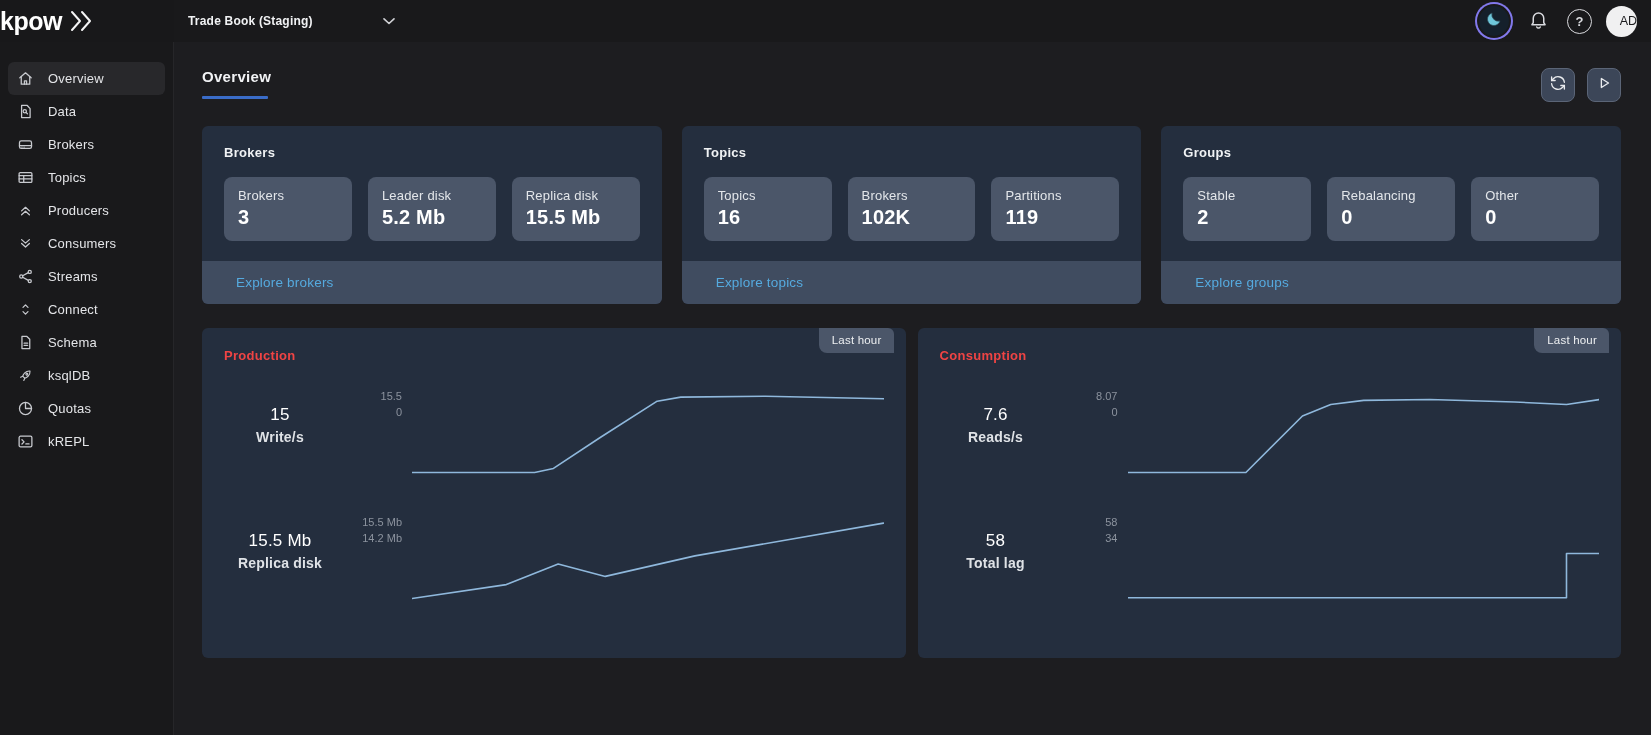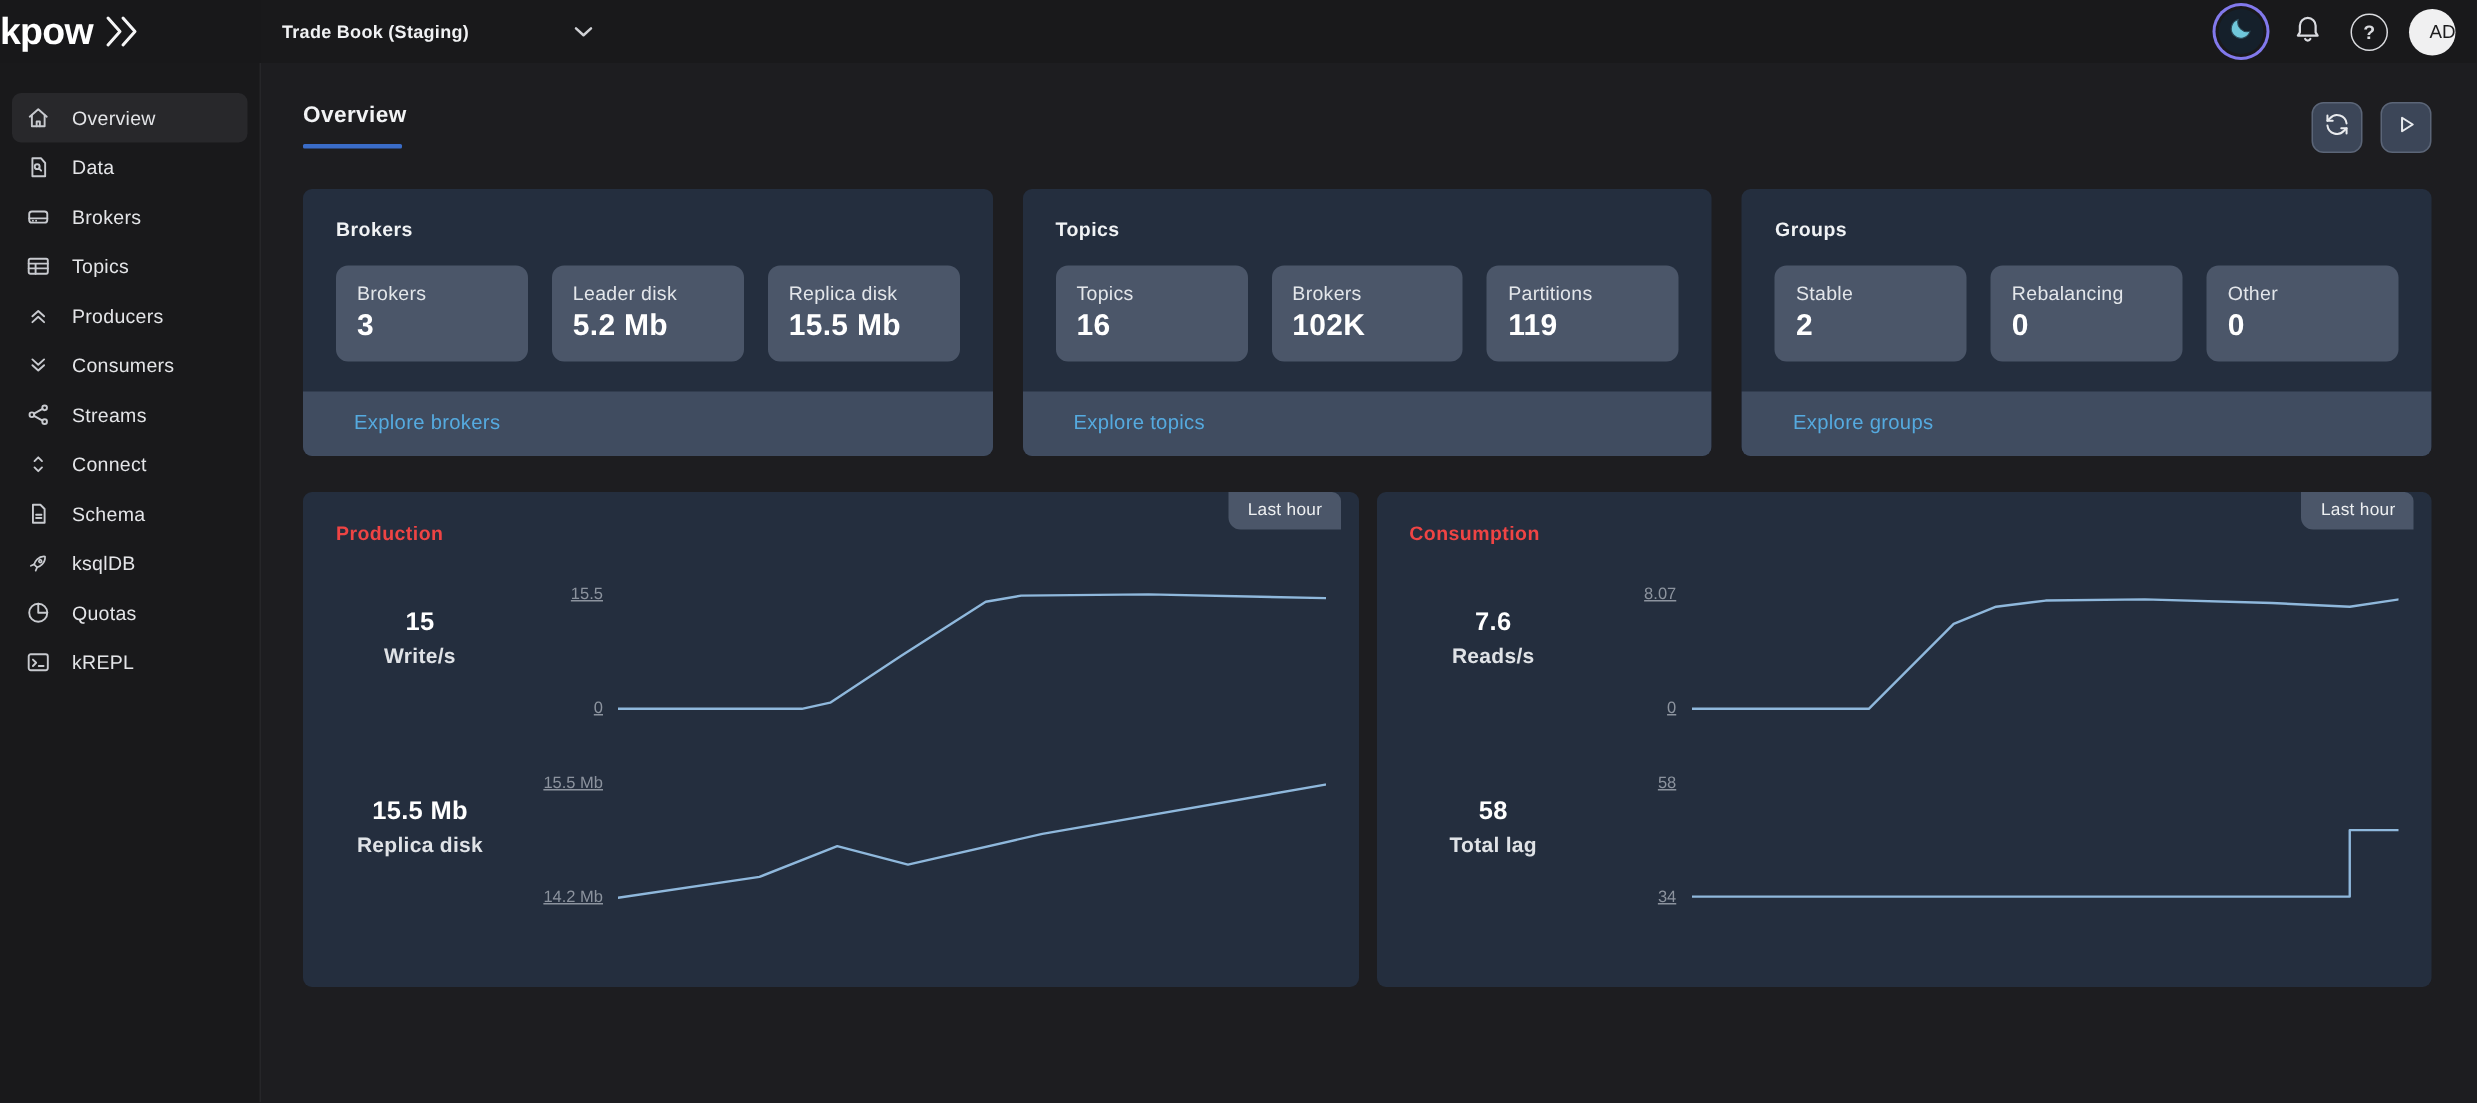--- a/index.html
+++ b/index.html
@@ -68,25 +68,25 @@
   
   .charts-row { display:flex; gap:12px; margin-top:24px; }
   .chart-card { flex:1; background:#242e3e; border-radius:6px; position:relative; height:330px; padding:20px 22px; }
   .range-badge { position:absolute; top:0; right:12px; background:#4b5669; color:#edeff1;
     font-size:11.5px; padding:6px 12px 7px 13px; border-radius:0 6px 0 8px; letter-spacing:.2px; }
   .chart-title { font-size:13px; font-weight:700; letter-spacing:.3px; color:#ef4444; }
   .chart-rows { margin-top:30px; }
   .chart-row { display:flex; align-items:flex-start; height:82px; }
   .chart-row + .chart-row { margin-top:44px; }
   .cstat { width:112px; text-align:center; padding-top:12px; }
-  .cstat-value { font-size:17px; font-weight:700; color:#fff; letter-spacing:.2px; }
+  .cstat-value { font-size:17px; font-weight:400; color:#fff; letter-spacing:.2px; }
   .cstat-label { font-size:14px; color:#dfe2e6; margin-top:4px; letter-spacing:.2px;font-weight:bold; }
   .spark-area { flex:1; display:flex; height:82px; }
-  .axis { width:76px; display:flex; flex-direction:column; justify-content:space-between;
-    align-items:flex-end; padding:0 10px 0 0; font-size:11px; color:#8c939e;text-decoration:underline; }
+  .axis { width:76px; display:flex; flex-direction:column; justify-content:flex-start;
+    align-items:flex-end; padding:0 10px 0 0; font-size:11px; color:#8c939e; }
   .axis span { line-height:1; transform:translateY(-2px); }
   .axis span:last-child { transform:translateY(3px); }
   .line-box { flex:1; height:100%; }
   .line-box svg { width:100%; height:100%; display:block; }
 </style>
 </head>
 <body>
 
 <div class="app">
 

